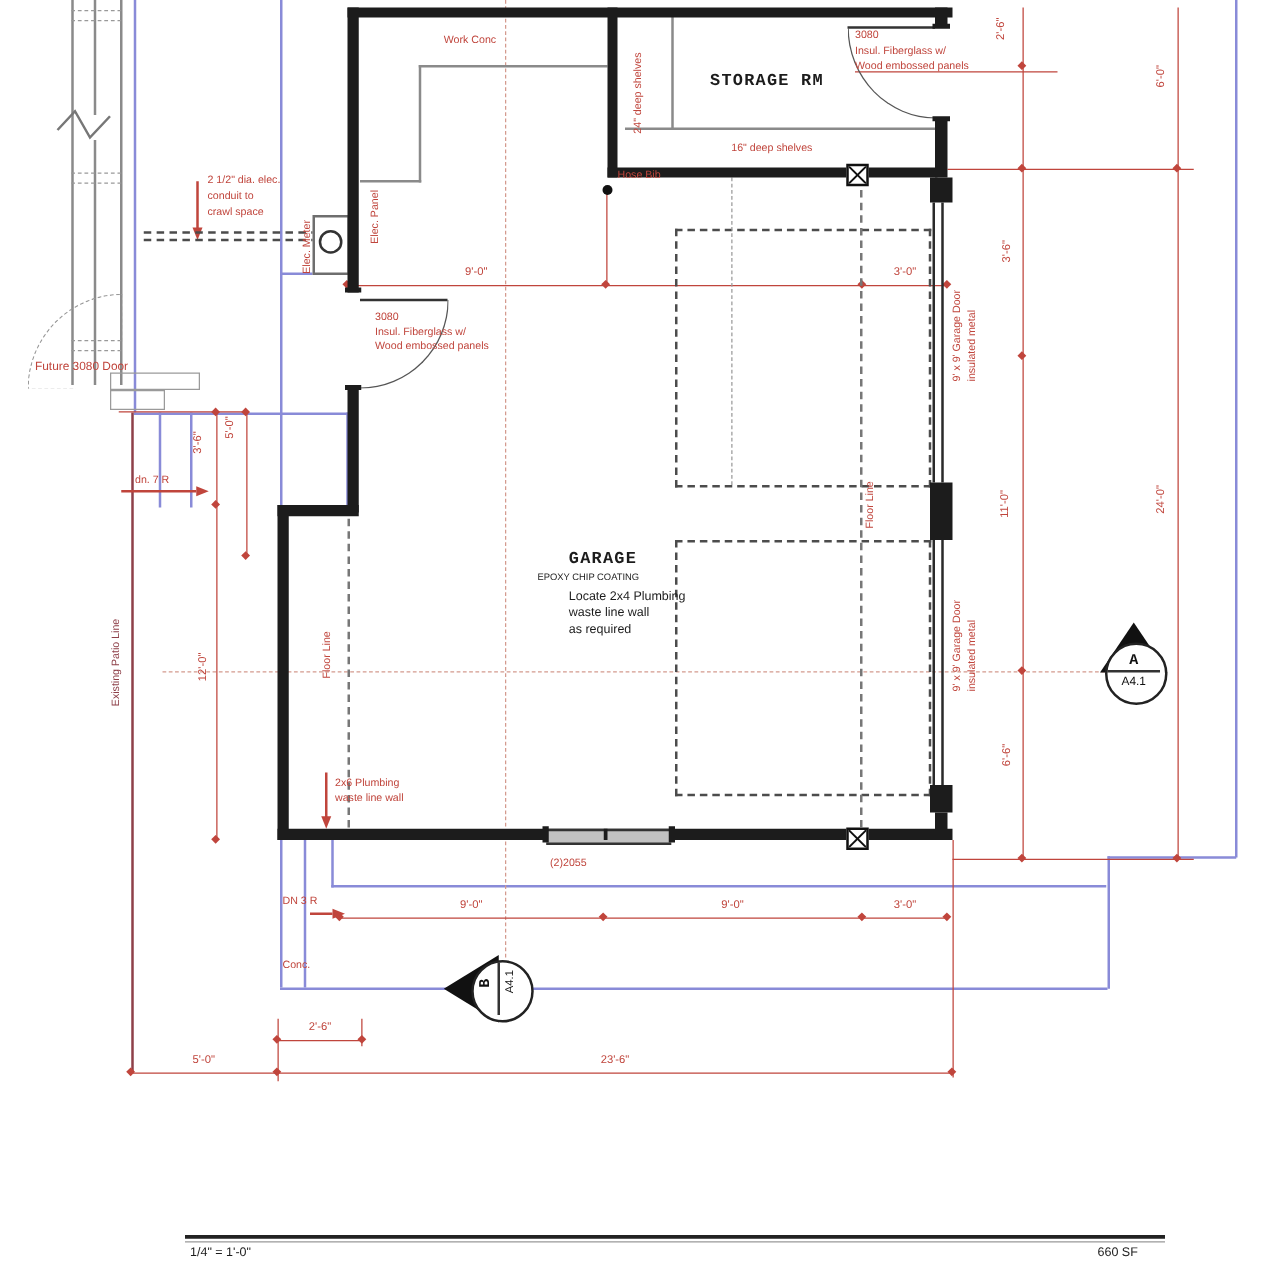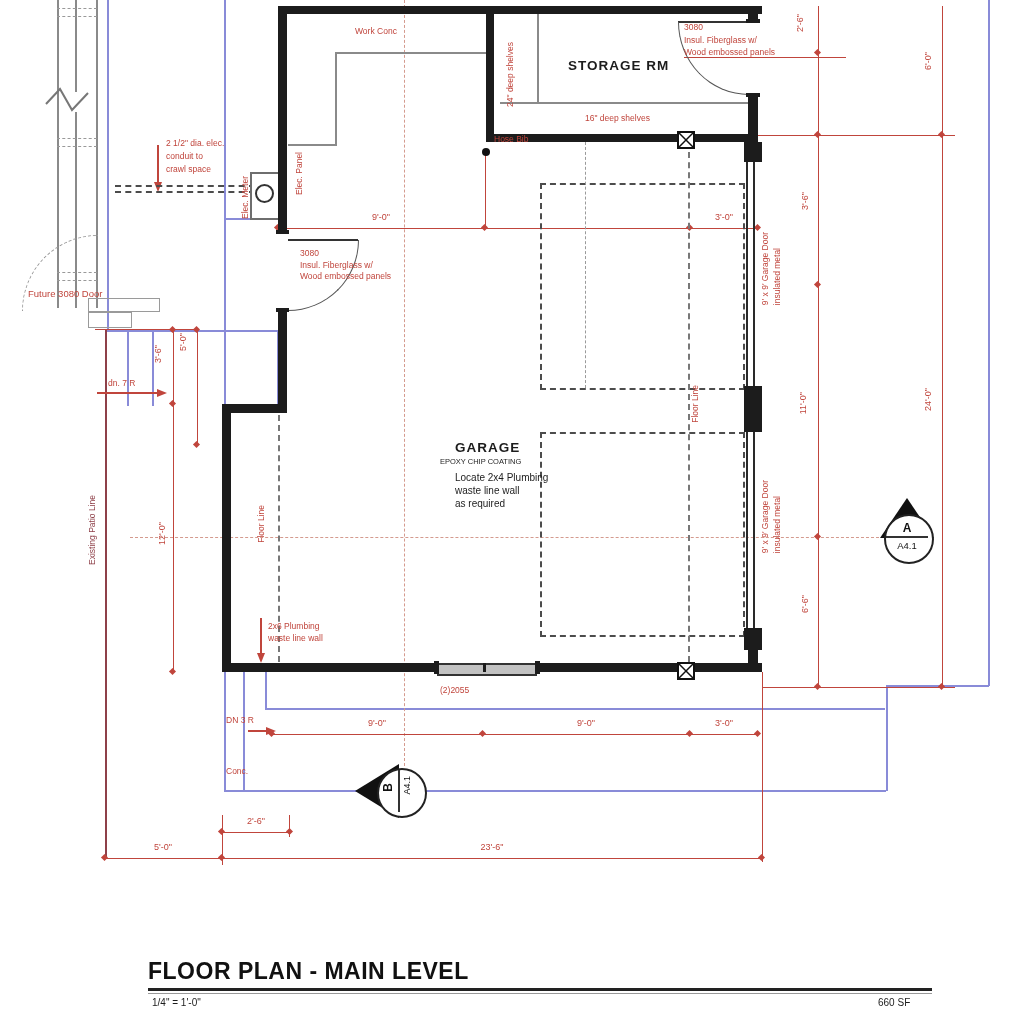--- a/index.html
+++ b/index.html
@@ -20,21 +20,21 @@
   .arr{position:absolute;width:0;height:0;}
   .ar-r{border-top:4px solid transparent;border-bottom:4px solid transparent;border-left:10px solid #c0453c;}
   .ar-d{border-left:4px solid transparent;border-right:4px solid transparent;border-top:10px solid #c0453c;}
   
   .t{position:absolute;white-space:nowrap;}
   .tr{color:#c0453c;font-size:8.5px;line-height:1.25;}
   .dim{color:#c0453c;font-size:9px;}
   .cx{transform:translateX(-50%);}
   .vt{writing-mode:vertical-rl;transform:rotate(180deg);}
   .vtm{color:#8e4049;}
-  .bold{font-weight:bold;}
+  .bold{font-weight:bold;font-family:Liberation Mono, monospace;}
   
   .mk-circle{position:absolute;width:46px;height:46px;border:2.5px solid #222;border-radius:50%;background:#fff;}
   .mk-text{position:absolute;color:#111;text-align:center;}
   
   .win{position:absolute;background:#c2c2c2;border-top:2px solid #333;border-bottom:2px solid #333;}
   .post{position:absolute;width:14px;height:14px;border:2px solid #111;background:#fff;}
   .post svg{display:block;}
 </style>
 </head>
 <body>
@@ -203,21 +203,21 @@
   <div class="mk-text" style="left:884px;top:540px;width:46px;font-size:9.5px">A4.1</div>
 
   <div style="position:absolute;left:355px;top:764px;width:0;height:0;border-top:27px solid transparent;border-bottom:27px solid transparent;border-right:44px solid #111"></div>
   <div class="mk-circle" style="left:377px;top:768px"></div>
   <div style="position:absolute;left:398px;top:770px;width:1.5px;height:42px;background:#333"></div>
   <div class="t vt bold" style="left:381px;top:783px;font-size:12px;color:#111">B</div>
   <div class="t vt" style="left:402px;top:776px;font-size:9px;color:#111">A4.1</div>
 
   <div class="t bold" style="left:568px;top:58px;font-size:13.5px;color:#1c1c1c;letter-spacing:1px">STORAGE RM</div>
   <div class="t bold" style="left:455px;top:440px;font-size:13.5px;color:#1c1c1c;letter-spacing:1px">GARAGE</div>
-  <div class="t" style="left:440px;top:457px;font-size:7.5px;color:#1c1c1c">EPOXY CHIP COATING</div>
+  <div class="t" style="left:430px;top:457px;font-size:7.5px;color:#1c1c1c">EPOXY CHIP COATING</div>
   <div class="t" style="left:455px;top:472px;font-size:10px;color:#1c1c1c">Locate 2x4 Plumbing</div>
   <div class="t" style="left:455px;top:485px;font-size:10px;color:#1c1c1c">waste line wall</div>
   <div class="t" style="left:455px;top:498px;font-size:10px;color:#1c1c1c">as required</div>
 
   <div class="t tr" style="left:355px;top:26px">Work Conc</div>
   <div class="t tr vt" style="left:505px;top:42px">24" deep shelves</div>
   <div class="t tr" style="left:585px;top:113px">16" deep shelves</div>
   <div class="t tr" style="left:684px;top:22px">3080</div>
   <div class="t tr" style="left:684px;top:35px">Insul. Fiberglass w/</div>
   <div class="t tr" style="left:684px;top:47px">Wood embossed panels</div>
@@ -256,19 +256,18 @@
   <div class="t dim vt" style="left:153px;top:345px">3'-6"</div>
   <div class="t dim vt" style="left:178px;top:333px">5'-0"</div>
   <div class="t dim vt" style="left:157px;top:522px">12'-0"</div>
   <div class="t dim cx" style="left:377px;top:718px">9'-0"</div>
   <div class="t dim cx" style="left:586px;top:718px">9'-0"</div>
   <div class="t dim cx" style="left:724px;top:718px">3'-0"</div>
   <div class="t dim cx" style="left:256px;top:816px">2'-6"</div>
   <div class="t dim cx" style="left:163px;top:842px">5'-0"</div>
   <div class="t dim cx" style="left:492px;top:842px">23'-6"</div>
 
-  <div class="t bold" style="left:148px;top:958px;font-size:23px;color:#111;letter-spacing:.5px">FLOOR PLAN - MAIN LEVEL</div>
   <div style="position:absolute;left:148px;top:988px;width:784px;height:3px;background:#222"></div>
   <div style="position:absolute;left:148px;top:993px;width:784px;height:1px;background:#999"></div>
   <div class="t" style="left:152px;top:997px;font-size:10px;color:#1c1c1c">1/4" = 1'-0"</div>
   <div class="t" style="left:878px;top:997px;font-size:10px;color:#1c1c1c">660 SF</div>
 
 </div>
 
 </body></html>

